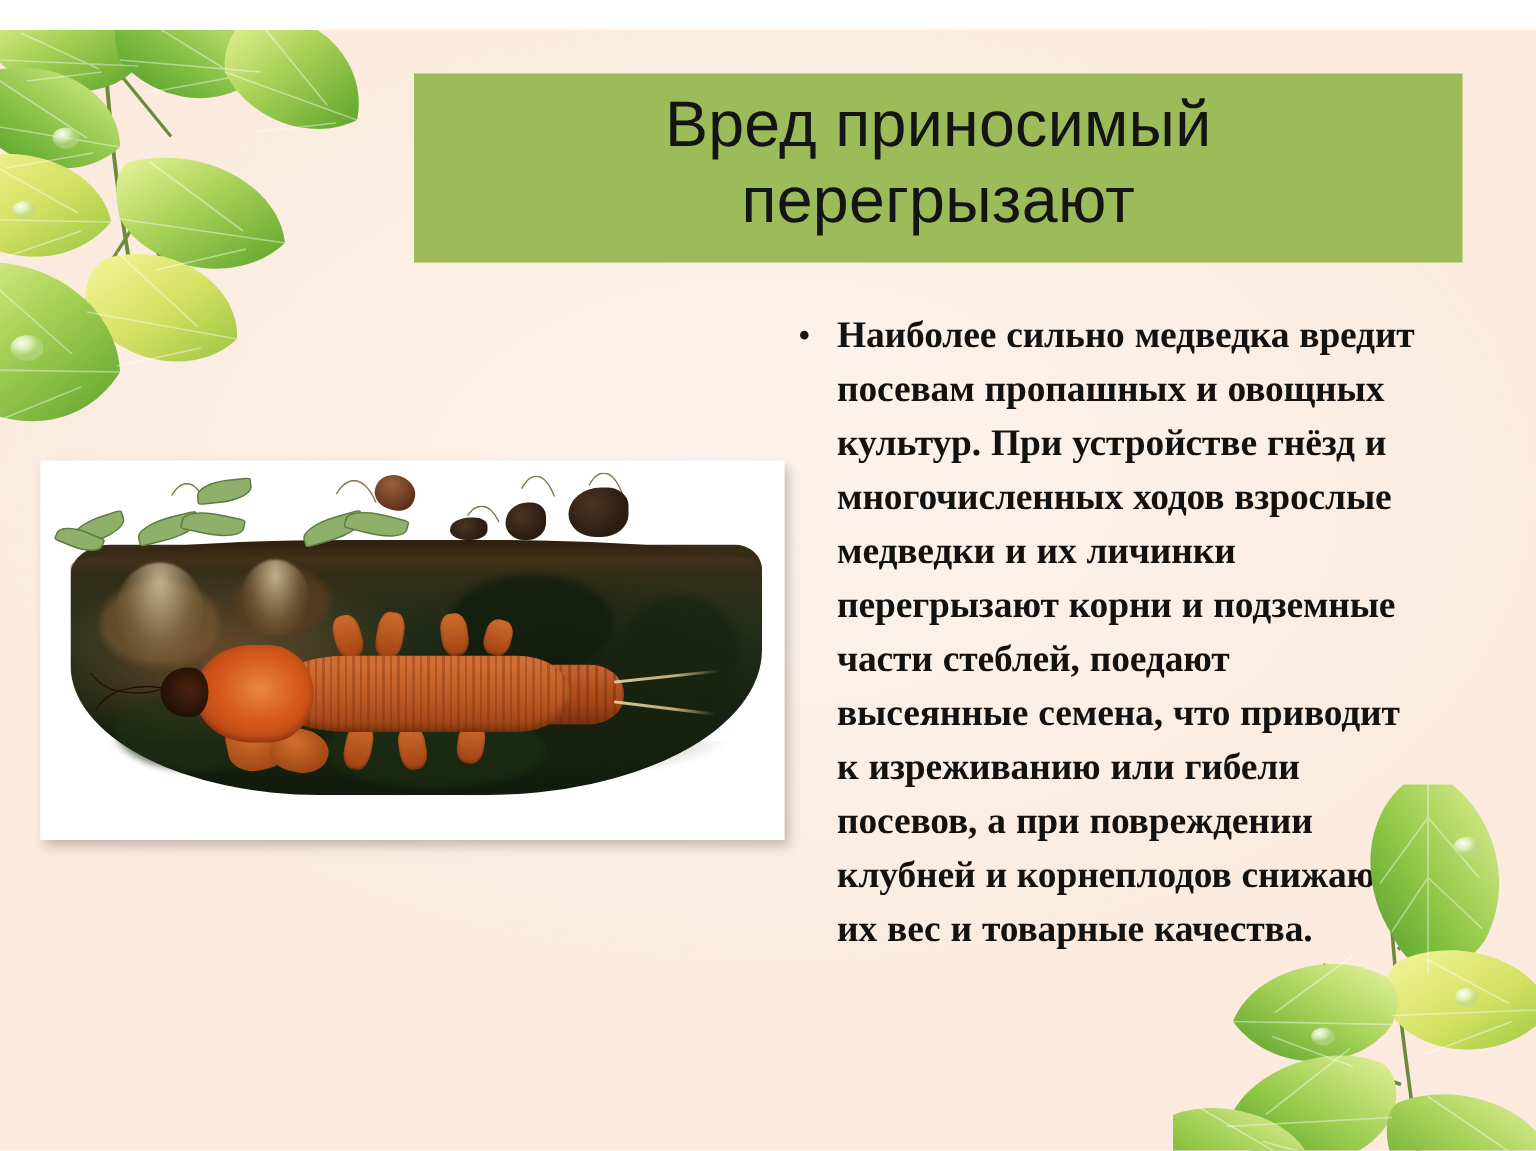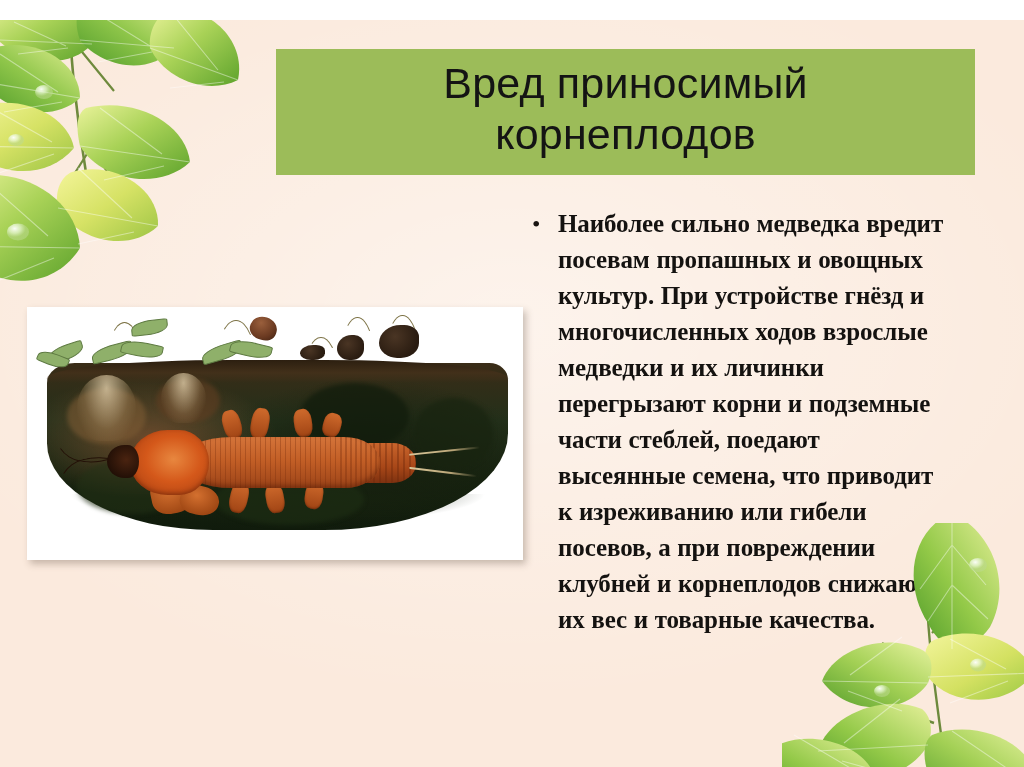--- a/index.html
+++ b/index.html
@@ -261,21 +261,21 @@
 </style>
 </head>
 <body>
 
 <div id="slide" style="background: rgb(251, 234, 221);">
 
   <div class="paper-tone"></div>
 
   <div id="title-banner" style="background: rgb(156, 188, 89);">
     <div class="title-line" style="color: rgb(20, 20, 20);">Вред приносимый</div>
-    <div class="title-line" style="color: rgb(20, 20, 20);">корнеплодов</div>
+    <div class="title-line" style="color: rgb(20, 20, 20);">перегрызают</div>
   </div>
 
   <div id="body-block">
     <div class="bullet-row">
       <div class="bullet-dot">•</div>
       <div class="bullet-text">Наиболее сильно медведка вредит посевам пропашных и овощных культур. При устройстве гнёзд и многочисленных ходов взрослые медведки и их личинки перегрызают корни и подземные части стеблей, поедают высеянные семена, что приводит к изреживанию или гибели посевов, а при повреждении клубней и корнеплодов снижают их вес и товарные качества.</div>
     </div>
   </div>
 
   <div id="picture-frame">

